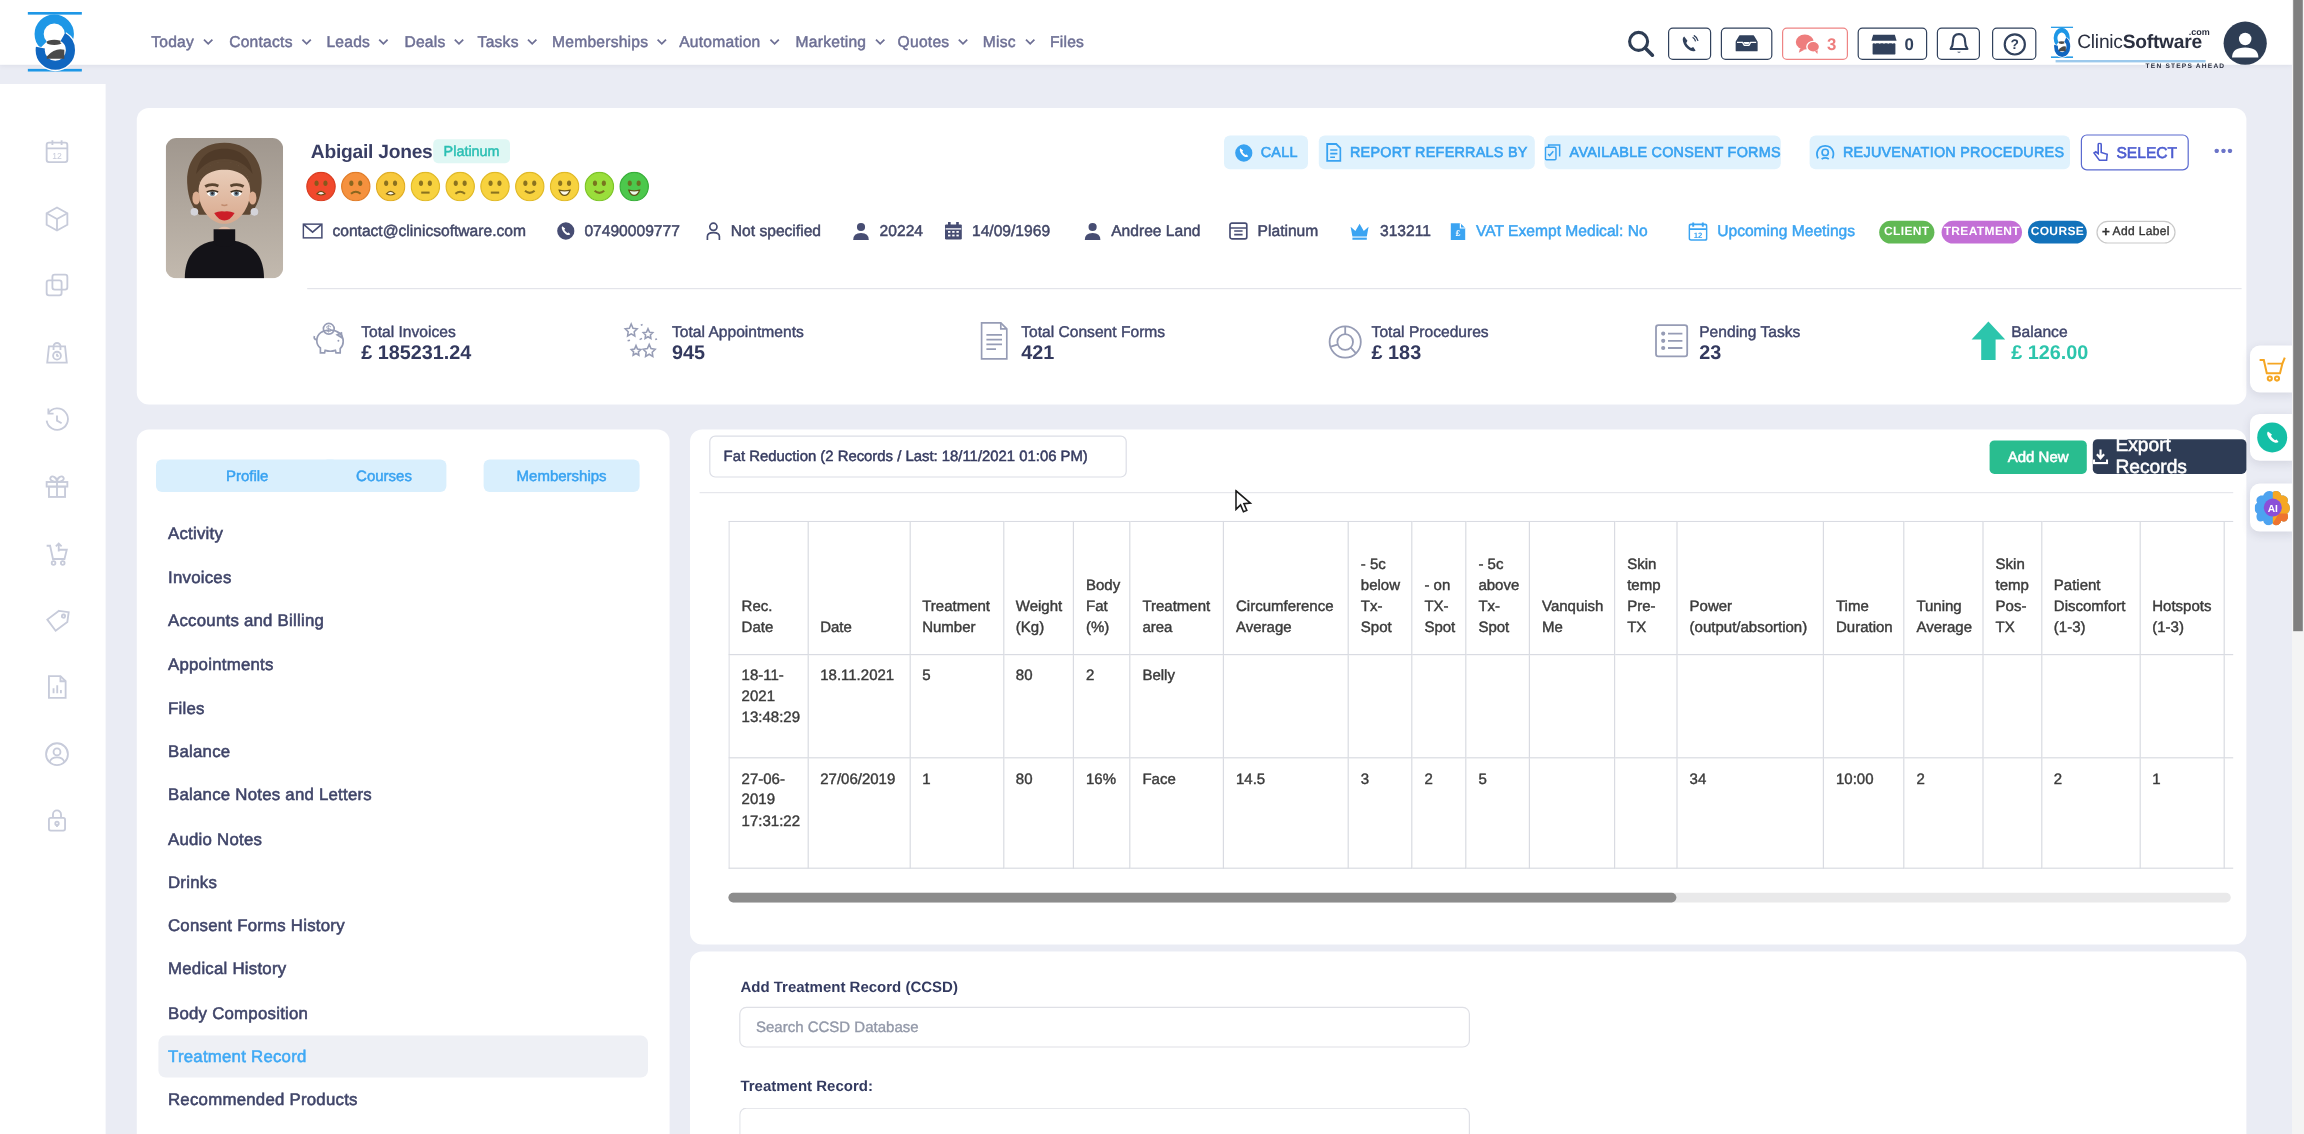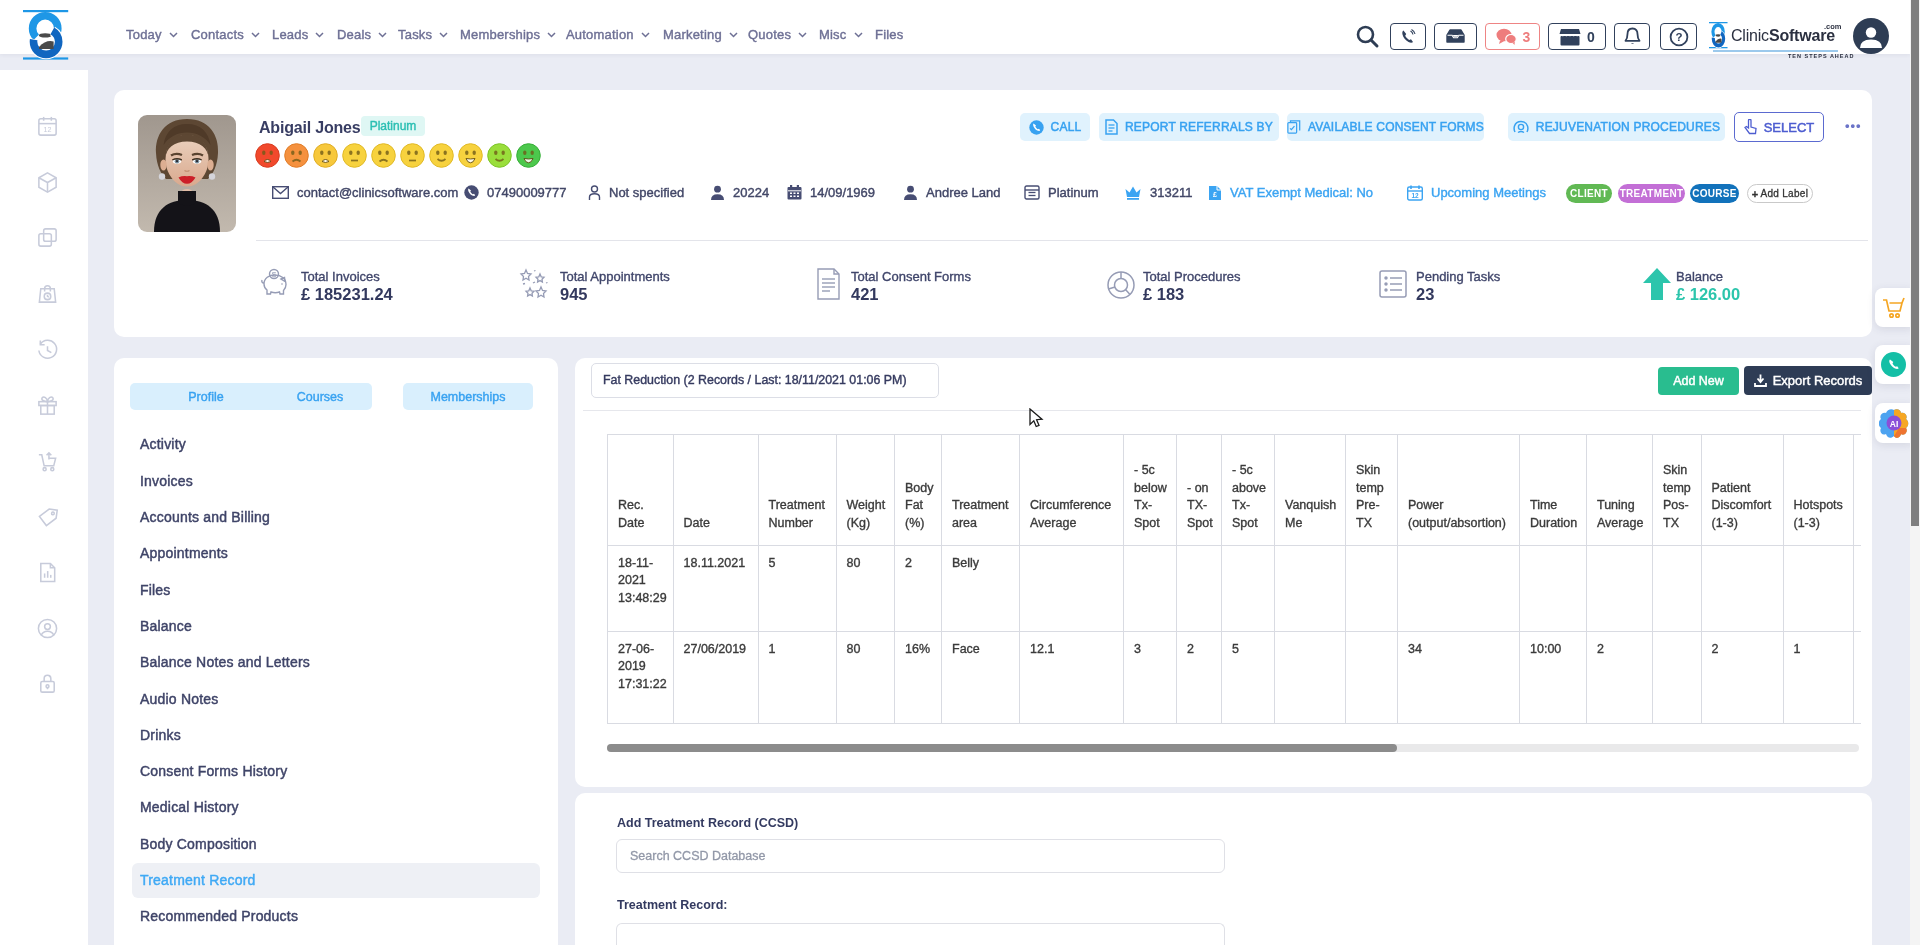--- a/index.html
+++ b/index.html
@@ -317,21 +317,21 @@
       <path d="M8.5 16 Q12.5 19.5 16.5 16" fill="none" stroke="#6f5b18" stroke-width="1.7" opacity=".8"></path>
     </svg>
     <svg style="position:absolute;left:261px;top:0;" width="25" height="25" viewBox="0 0 25 25">
       <circle cx="12.5" cy="12.5" r="11.8" fill="#4cc84c" stroke="#36ae38" stroke-width="1"></circle>
       <ellipse cx="8.8" cy="9.8" rx="1.7" ry="2.3" fill="#6f5b18" opacity=".8"></ellipse>
       <ellipse cx="16.2" cy="9.8" rx="1.7" ry="2.3" fill="#6f5b18" opacity=".8"></ellipse>
       <path d="M8 15.5 Q12.5 16.5 17 15.5 Q15.5 19.8 12.5 19.8 Q9.5 19.8 8 15.5 Z" fill="#fff" stroke="#5f4a12" stroke-width="1" opacity=".9"></path>
     </svg>
   </div>
 
-<div class="inforow" style="left:272px;">
+<div class="inforow" style="left:252px;">
   <svg width="17" height="13" viewBox="0 0 17 13">
       <rect x="0.7" y="0.7" width="15.6" height="11.6" fill="none" stroke="#474d73" stroke-width="1.4"></rect>
       <path d="M1 1 L8.5 7.5 L16 1" fill="none" stroke="#474d73" stroke-width="1.4"></path>
     </svg>
   <span>contact@clinicsoftware.com</span>
 </div>
 <div class="inforow" style="left:464px;">
   <svg width="15" height="15" viewBox="0 0 15 15">
       <circle cx="7.5" cy="7.5" r="7.2" fill="#474d73"></circle>
       <path d="M4.5 3.5 C4 4 4 5.5 4.8 7 C5.7 8.8 7.3 10.3 9 10.8 C10.2 11.1 11 10.8 11.2 10.3 L10 8.8 L8.8 9.2 C7.8 8.6 6.8 7.6 6.3 6.5 L7 5.5 Z" fill="#fff"></path>
@@ -532,21 +532,21 @@
     <span class="mitem" style="top:763.1px; color:#3f4468; -webkit-text-stroke:0.45px #3f4468;">Consent Forms History</span>
     <span class="mitem" style="top:799.4px; color:#3f4468; -webkit-text-stroke:0.45px #3f4468;">Medical History</span>
     <span class="mitem" style="top:835.7px; color:#3f4468; -webkit-text-stroke:0.45px #3f4468;">Body Composition</span>
     <span class="mitem" style="top:872.0px; color:#3fa9f5; -webkit-text-stroke:0.45px #3fa9f5;">Treatment Record</span>
     <span class="mitem" style="top:908.3px; color:#3f4468; -webkit-text-stroke:0.45px #3f4468;">Recommended Products</span>
   </div>
 
 <div class="card" style="left:575px; top:358px; width:1297px; height:429px;"></div>
 <div class="abs" style="left:591px; top:363px; width:348px; height:35px; border:1px solid #dcdee6; border-radius:5px; line-height:33px; padding-left:11px; font-size:12.4px; color:#363b60; -webkit-text-stroke:0.4px #363b60; background:#fff; white-space:nowrap; overflow:hidden;">Fat Reduction (2 Records / Last: 18/11/2021 01:06 PM)</div>
 <div class="abs" style="left:1658px; top:367px; width:81px; height:28px; background:#29bd8f; border-radius:4px; color:#fff; font-size:12.5px; -webkit-text-stroke:0.45px #fff; text-align:center; line-height:28px;">Add New</div>
-<div class="abs" style="left:1744px; top:366px; width:128px; height:29px; background:#2e3c55; border-radius:4px; color:#fff; font-size:13px; -webkit-text-stroke:0.45px #fff; display:flex; align-items:center; justify-content:center; gap:6px;">
+<div class="abs" style="left:1744px; top:366px; width:128px; height:29px; background:#2e3c55; border-radius:4px; color:#fff; font-size:16px; -webkit-text-stroke:0.45px #fff; display:flex; align-items:center; justify-content:center; gap:6px;">
   <svg width="13" height="13" viewBox="0 0 13 13">
       <path d="M6.5 0.5 L6.5 7 M3.5 4.5 L6.5 8 L9.5 4.5" fill="none" stroke="#fff" stroke-width="1.8"></path>
       <path d="M1 9 L1 12 L12 12 L12 9" fill="none" stroke="#fff" stroke-width="1.8"></path>
     </svg>
   Export Records
 </div>
 <div class="abs" style="left:583px; top:410px; width:1278px; height:1px; background:#e6e7ec;"></div>
 
 <div id="tbl">
 <table>
@@ -614,21 +614,21 @@
           <td></td>
           <td></td>
 </tr>
 <tr class="r2">
 <td>27-06-<br>2019<br>17:31:22</td>
           <td>27/06/2019</td>
           <td>1</td>
           <td>80</td>
           <td>16%</td>
           <td>Face</td>
-          <td>12.1</td>
+          <td>14.5</td>
           <td>3</td>
           <td>2</td>
           <td>5</td>
           <td></td>
           <td></td>
           <td>34</td>
           <td>10:00</td>
           <td>2</td>
           <td></td>
           <td>2</td>

